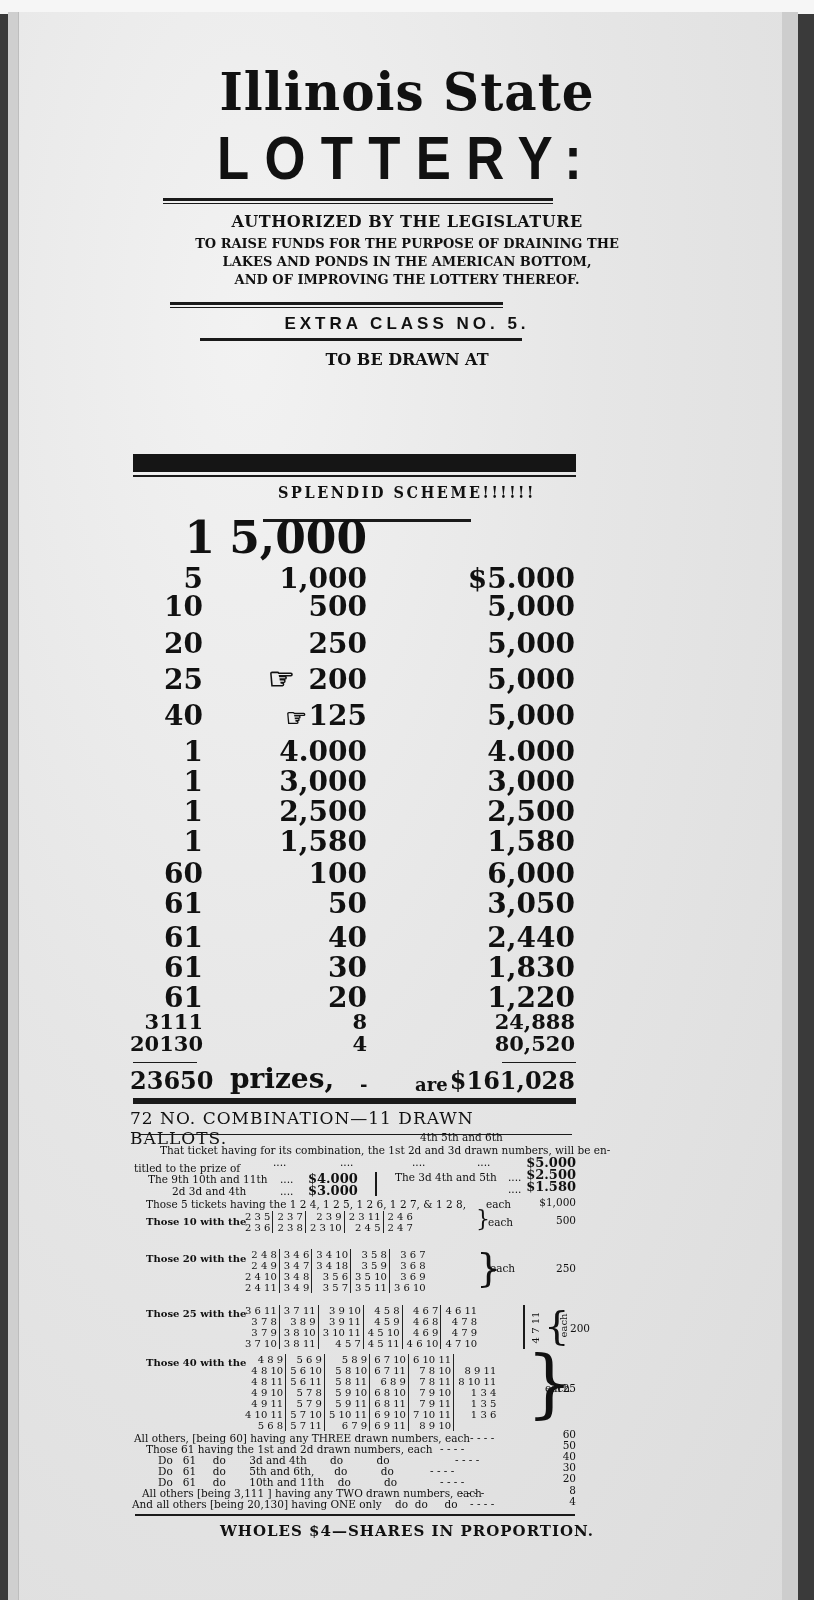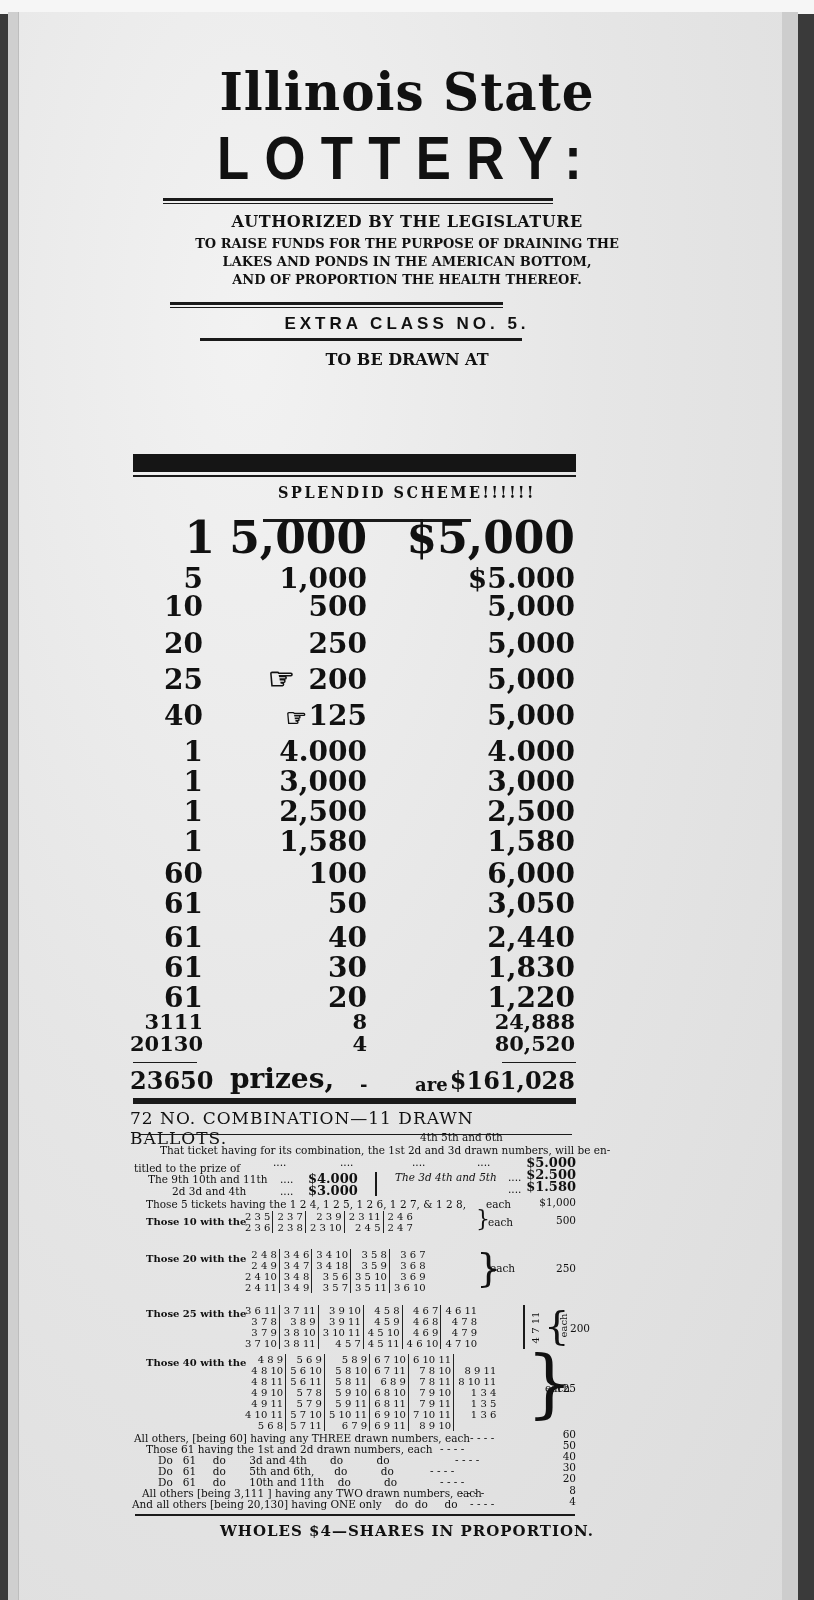--- a/index.html
+++ b/index.html
@@ -48,38 +48,37 @@
 </div>
 
 <div class="c title1">Illinois State</div>
 <div class="c title2">LOTTERY:</div>
 <div class="rule" style="left:163px;top:198px;width:390px;height:3px;"></div>
 <div class="rule" style="left:163px;top:203px;width:390px;height:1px;"></div>
 
 <div class="c auth a1">AUTHORIZED BY THE LEGISLATURE</div>
 <div class="c auth a2">TO RAISE FUNDS FOR THE PURPOSE OF DRAINING THE</div>
 <div class="c auth a3">LAKES AND PONDS IN THE AMERICAN BOTTOM,</div>
-<div class="c auth a4">AND OF PROPORTION THE HEALTH THEREOF.</div>
+<div class="c auth a4">AND OF IMPROVING THE LOTTERY THEREOF.</div>
 
 <div class="rule" style="left:170px;top:302px;width:333px;height:3px;"></div>
 <div class="rule" style="left:170px;top:307px;width:333px;height:1px;"></div>
 <div class="c extra">EXTRA CLASS NO. 5.</div>
 <div class="rule" style="left:200px;top:338px;width:322px;height:3px;"></div>
 <div class="c drawn">TO BE DRAWN AT</div>
 
 <div class="rule" style="left:133px;top:454px;width:443px;height:18px;background:#151515;"></div>
 <div class="rule" style="left:133px;top:475px;width:443px;height:2px;"></div>
 
 <div class="c splendid">SPLENDID SCHEME!!!!!!</div>
 <div class="rule" style="left:263px;top:519px;width:208px;height:3px;"></div>
 
 <div class="prize-row" style="top:523px;height:40px;font-size:44px;">
   <span class="p-count" style="right:360px;">1</span>
   <span class="p-value" style="right:208px;">5,000</span>
-  <span class="p-total">$5,000</span>
 </div>
 <div class="prize-row" style="top:565px;font-size:28px;">
   <span class="p-count">5</span>
   <span class="p-value">1,000</span>
   <span class="p-total">$5.000</span>
 </div>
 <div class="prize-row" style="top:593px;font-size:28px;">
   <span class="p-count">10</span>
   <span class="p-value">500</span>
   <span class="p-total">5,000</span>
@@ -179,21 +178,21 @@
 <div class="small" style="left:412px;top:1156px;">....</div>
 <div class="small" style="left:477px;top:1156px;">....</div>
 
 <div class="small" style="left:148px;top:1173px;">The 9th 10th and 11th</div>
 <div class="small" style="left:280px;top:1173px;">....</div>
 <div class="small bold" style="left:308px;top:1171px;font-size:13px;">$4.000</div>
 <div class="small" style="left:172px;top:1185px;">2d 3d and 4th</div>
 <div class="small" style="left:280px;top:1185px;">....</div>
 <div class="small bold" style="left:308px;top:1183px;font-size:13px;">$3.000</div>
 <div class="rule" style="left:375px;top:1172px;width:1.5px;height:24px;"></div>
-<div class="small" style="left:395px;top:1171px;font-style:italic;">The 3d 4th and 5th</div>
+<div class="small" style="left:395px;top:1171px;">The 3d 4th and 5th</div>
 <div class="small" style="left:508px;top:1171px;">....</div>
 <div class="small bold" style="right:238px;top:1167px;font-size:13px;">$2.500</div>
 <div class="small" style="left:420px;top:1131px;">4th 5th and 6th</div>
 <div class="small" style="left:508px;top:1183px;">....</div>
 <div class="small bold" style="right:238px;top:1179px;font-size:13px;">$1.580</div>
 
 <div class="small" style="left:146px;top:1198px;">Those 5 tickets having the 1 2 4, 1 2 5, 1 2 6, 1 2 7, &amp; 1 2 8,</div>
 <div class="small" style="left:486px;top:1198px;">each</div>
 <div class="small" style="right:238px;top:1196px;">$1,000</div>
 

